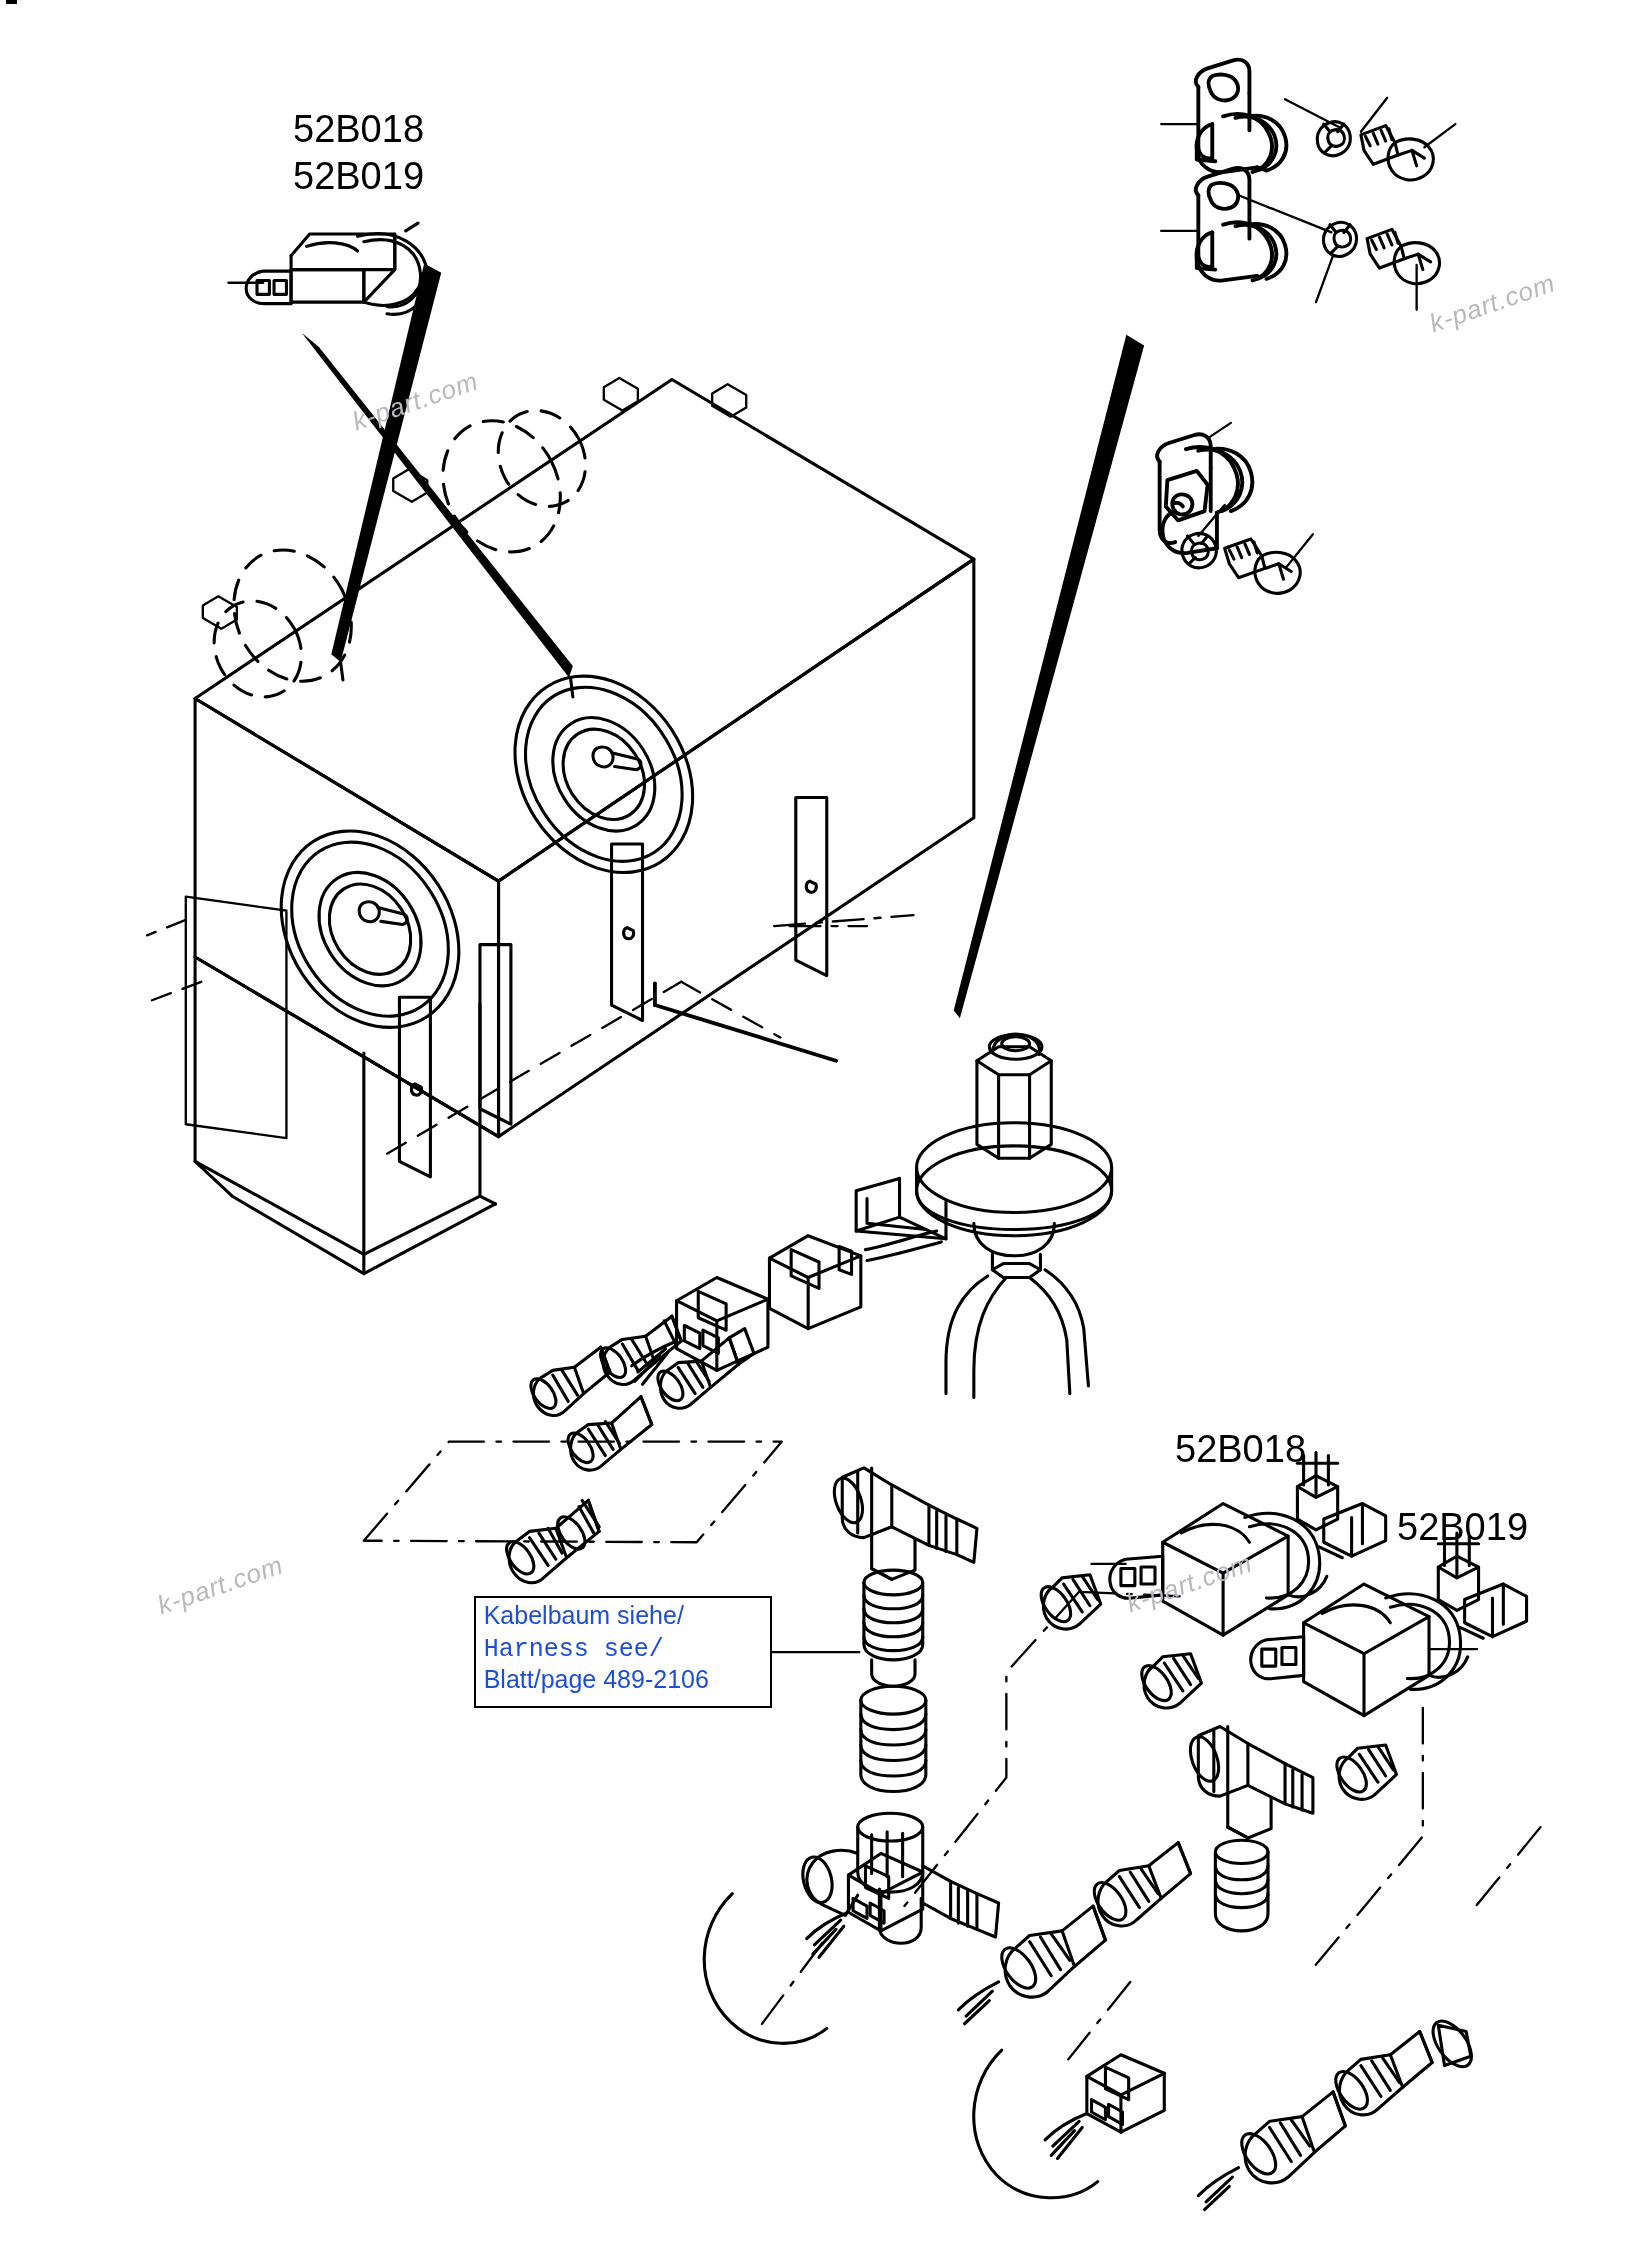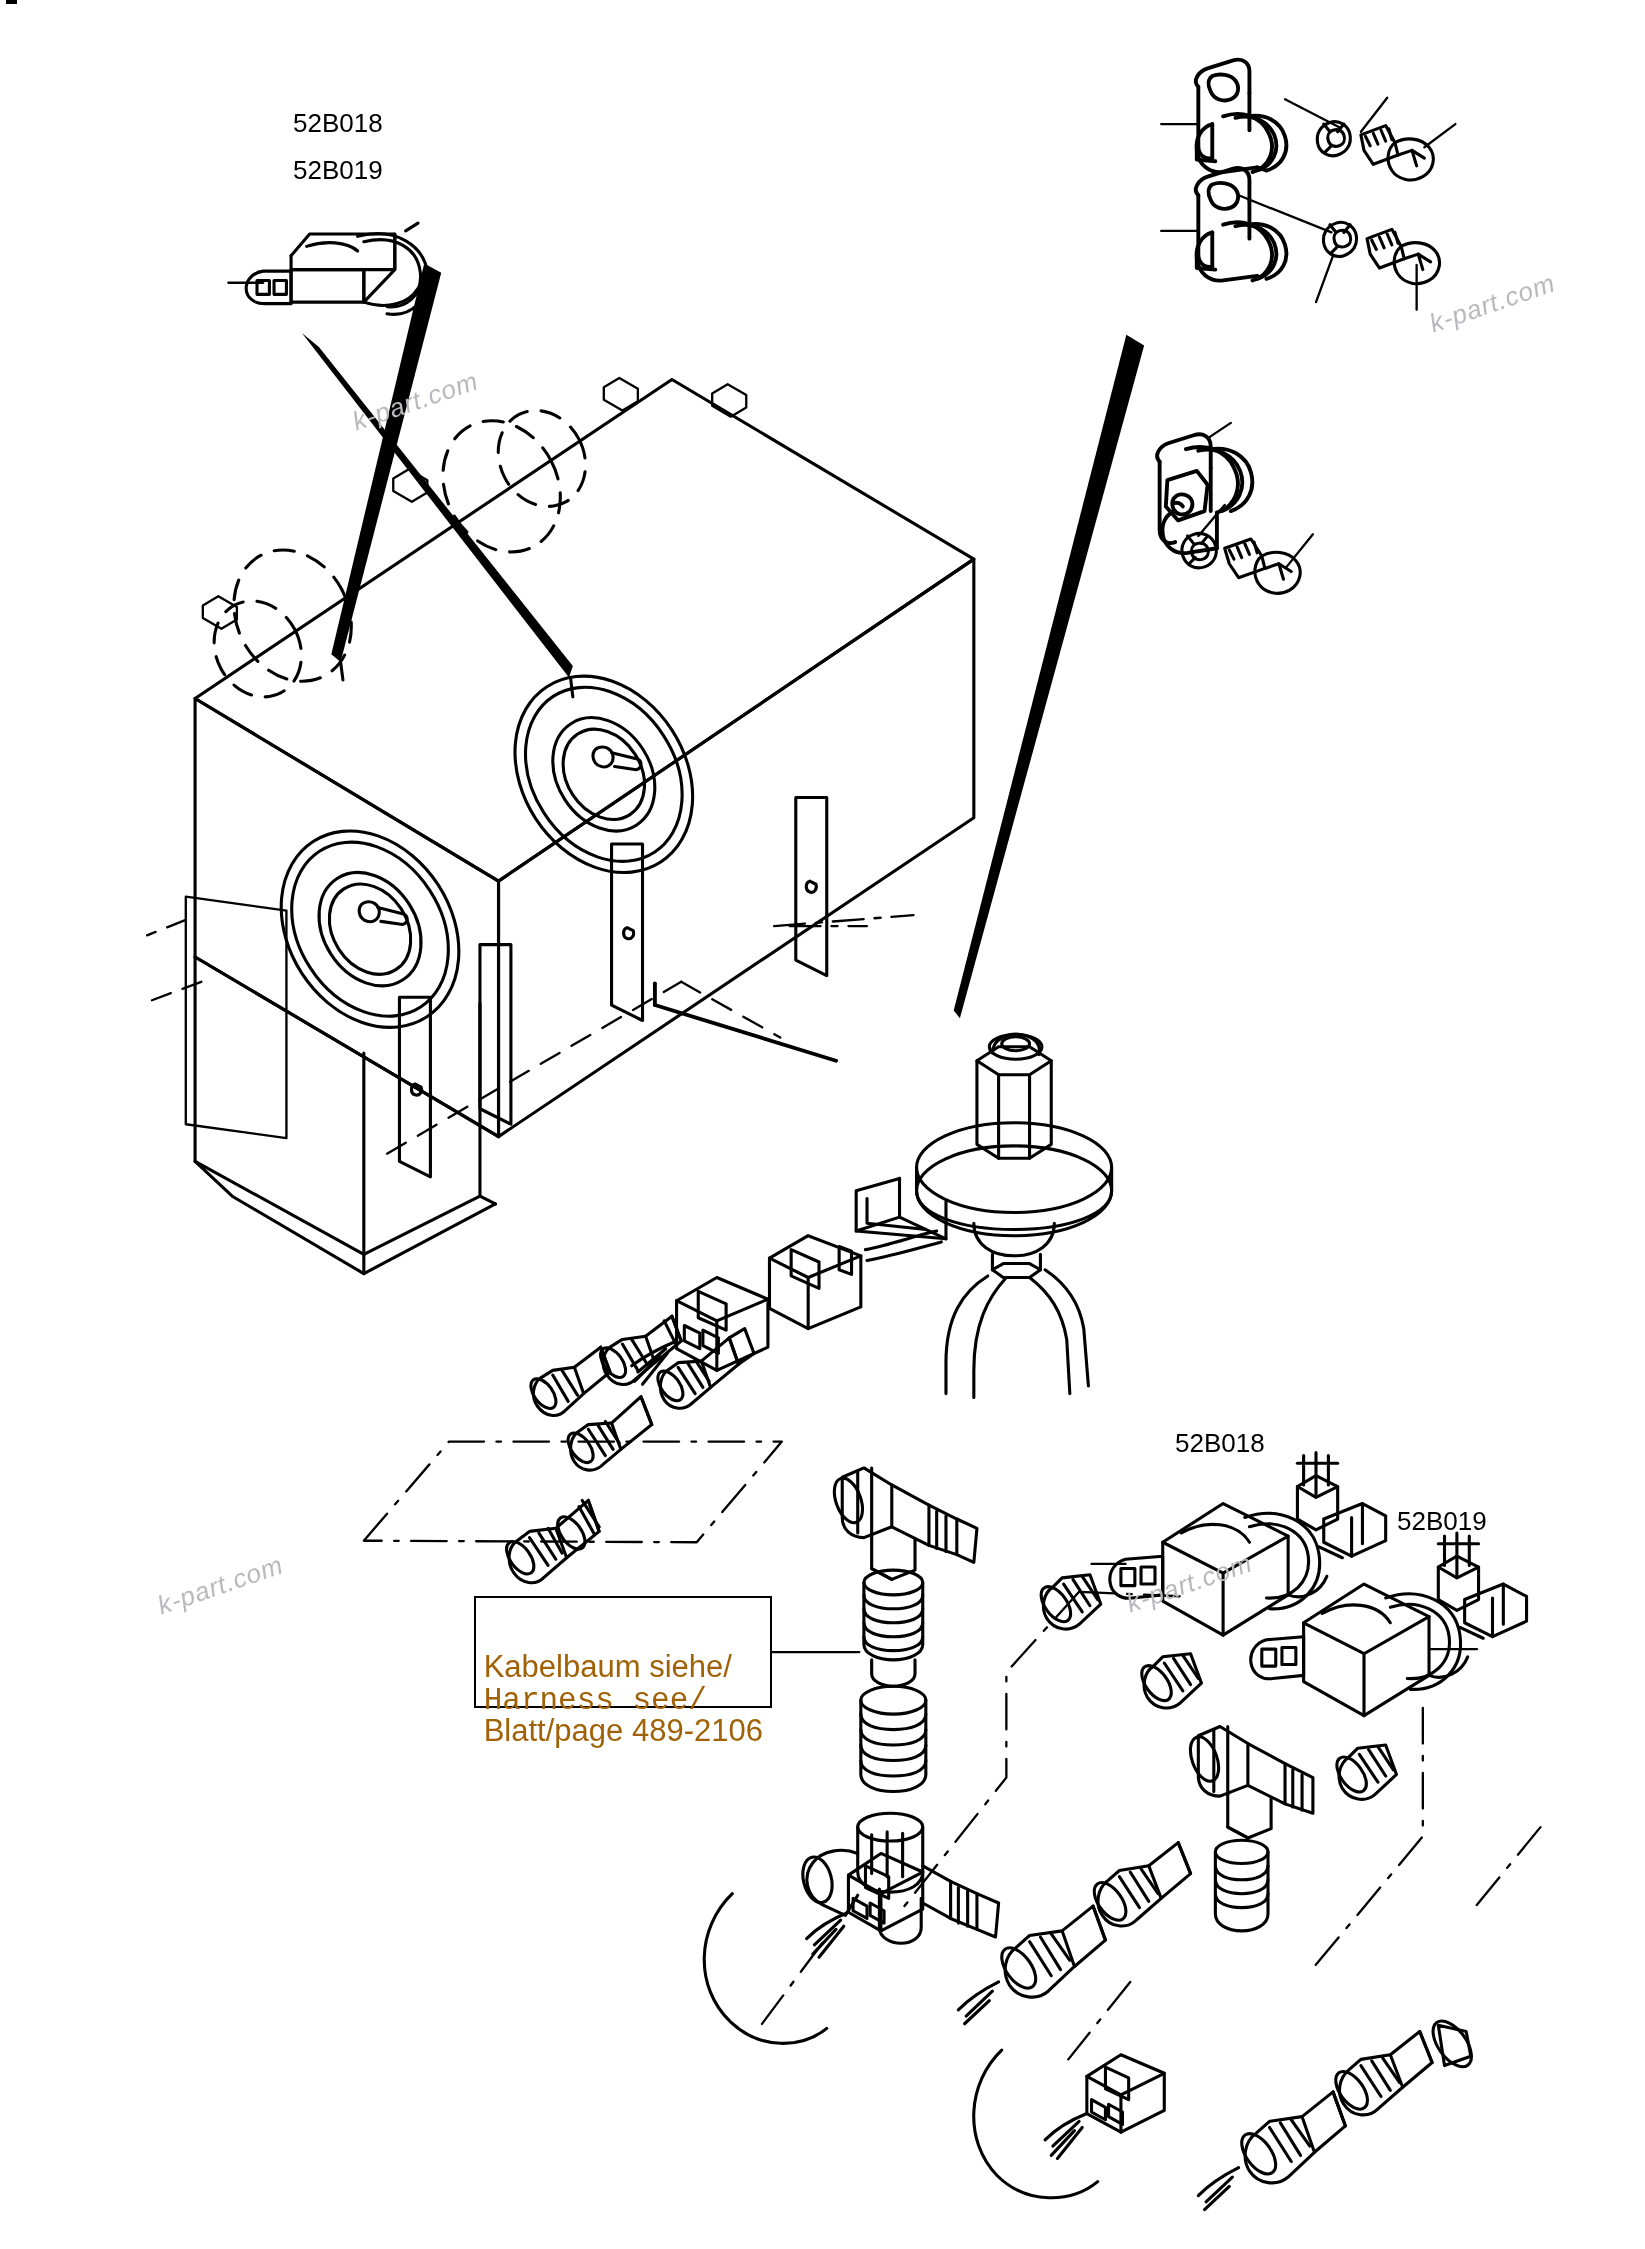--- a/index.html
+++ b/index.html
@@ -1,25 +1,25 @@
 <!DOCTYPE html>
 <html style="font-size:12.4px"><head>
 <meta charset="utf-8">
 <style>
   html,body{margin:0;padding:0;background:#ffffff;}
   body{font-family:"Liberation Sans", sans-serif;}
   #page{position:relative;width:1645px;height:2250px;background:#ffffff;overflow:hidden;}
   #art{position:absolute;left:0;top:0;width:1645px;height:2250px;}
-  .lbl{position:absolute;font-family:"Liberation Sans",sans-serif;font-size:26px;color:#000;white-space:pre;letter-spacing:0px;}
+  .lbl{position:absolute;font-family:"Liberation Sans",sans-serif;font-size:38px;color:#000;white-space:pre;letter-spacing:0px;}
   .lbl-18a{left:293px;top:108px;}
   .lbl-19a{left:293px;top:155px;}
   .lbl-18b{left:1175px;top:1428px;}
   .lbl-19b{left:1397px;top:1506px;}
   .noteBox{position:absolute;left:474px;top:1596px;width:298px;height:112px;border:2.3px solid #000;background:#fff;box-sizing:border-box;}
-  .noteLine{position:absolute;left:7.7px;font-size:31px;color:#a16207;white-space:pre;font-family:"Liberation Sans",sans-serif;margin-top:48px;}
+  .noteLine{position:absolute;left:7.7px;font-size:25px;color:#1d4ed8;white-space:pre;font-family:"Liberation Sans",sans-serif;}
   .nl0{top:3.1px;}
   .nl1{top:37px;font-family:Liberation Mono, monospace;}
   .nl2{top:67px;}
   .wm{position:absolute;color:#b9b9bd;font-size:26px;font-family:"Liberation Sans",sans-serif;font-style:italic;white-space:pre;letter-spacing:0.8px;}
   .wm1{left:350px;top:386px;transform:rotate(-19deg);}
   .wm2{left:1427px;top:288px;transform:rotate(-19deg);}
   .wm3{left:155px;top:1570px;transform:rotate(-19deg);}
   .wm4{left:1124px;top:1568px;transform:rotate(-19deg);}
   .cornerMark{position:absolute;left:6.2px;top:0px;width:11px;height:3.9px;background:#000;}
 </style>

